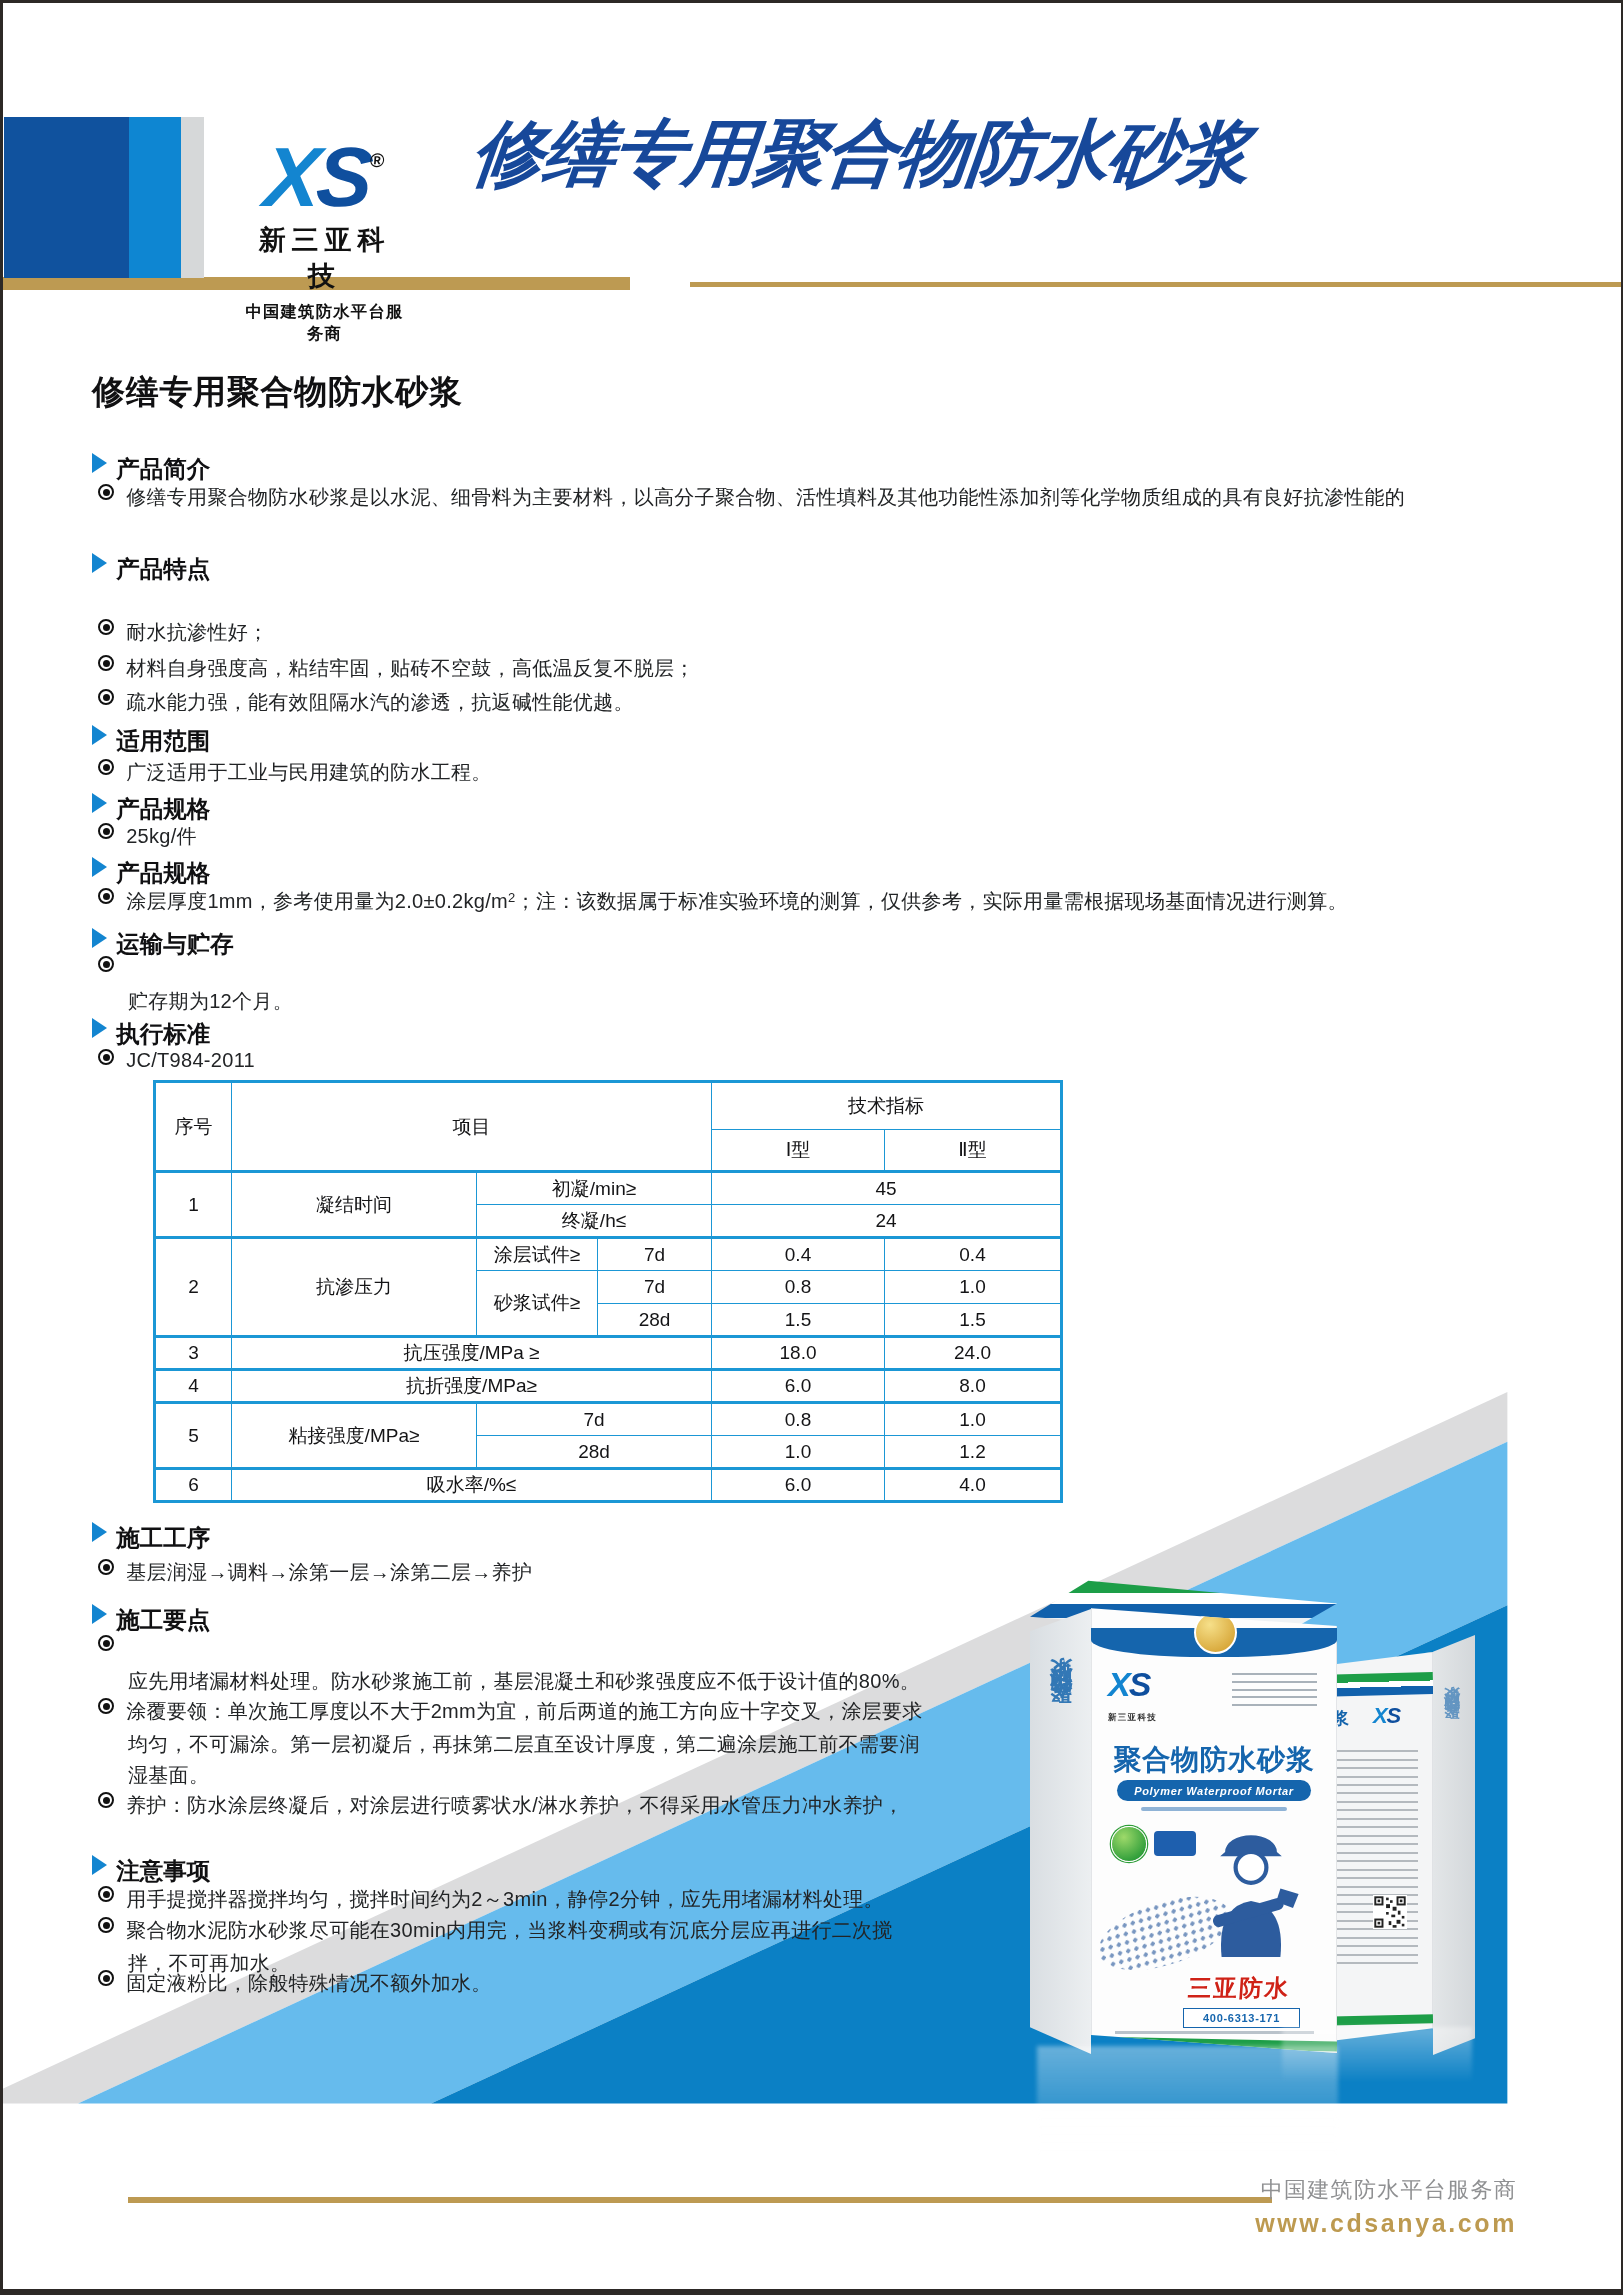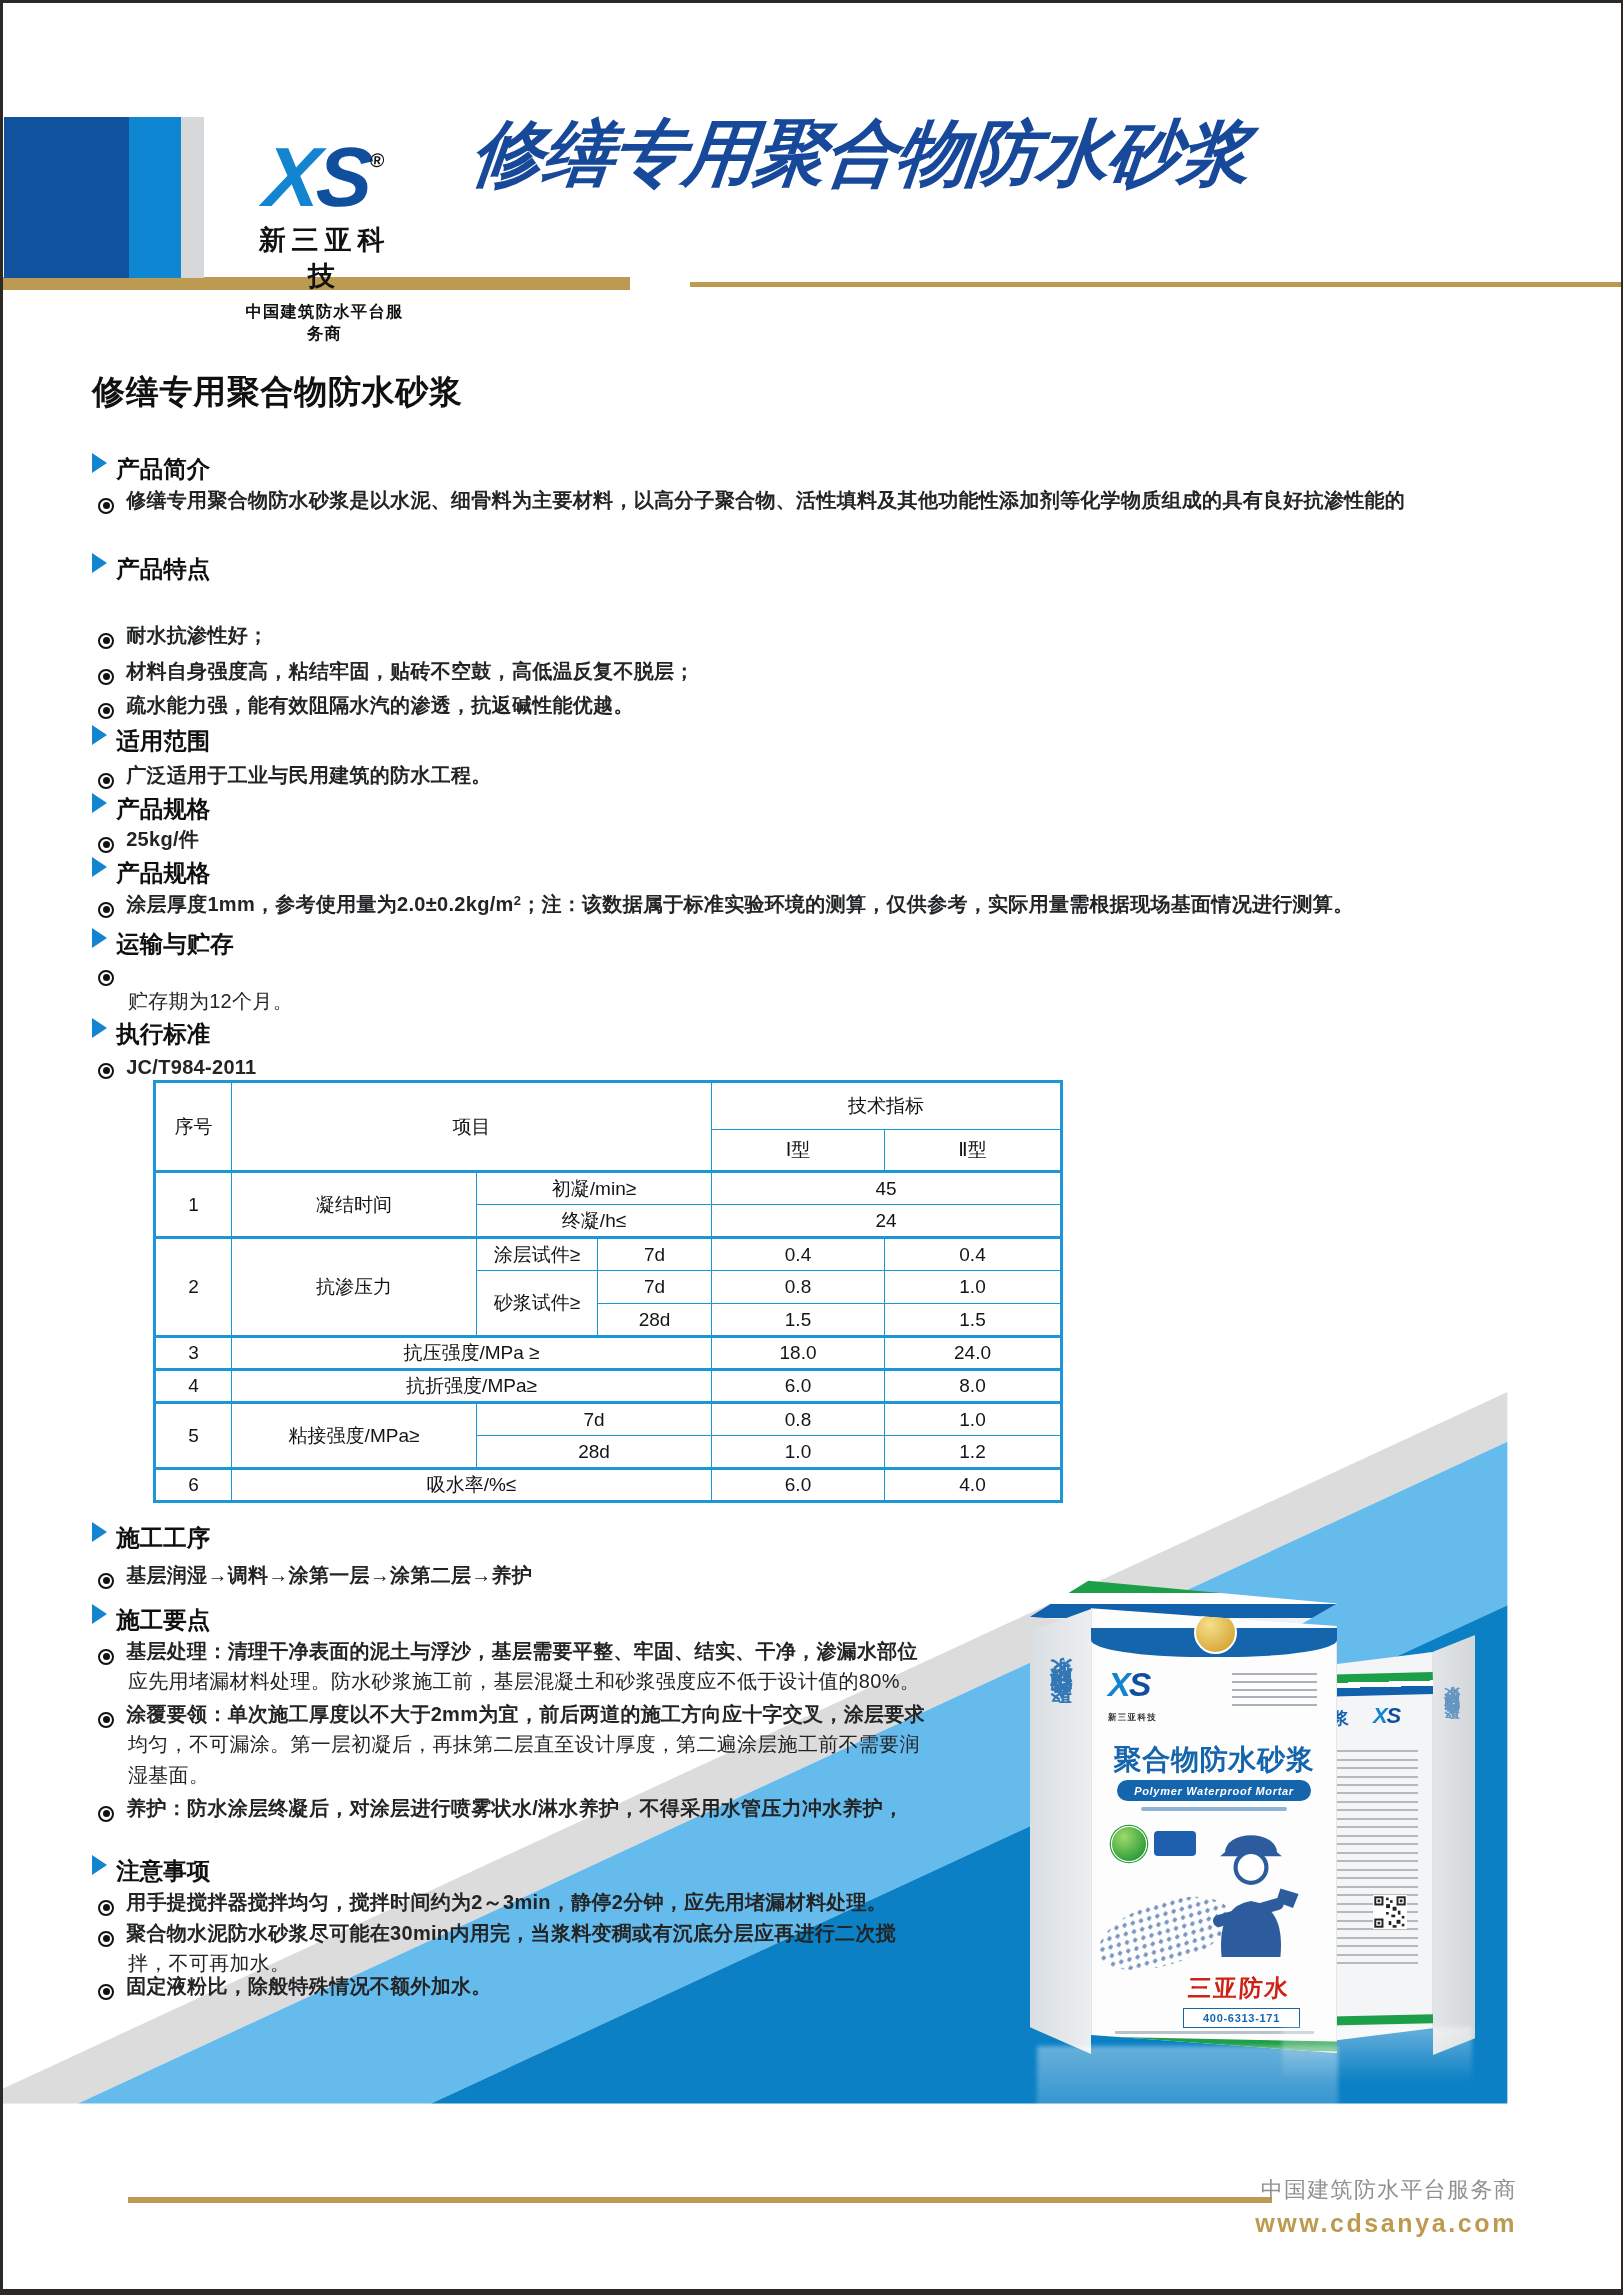--- a/index.html
+++ b/index.html
@@ -35,21 +35,21 @@
   .gold-thin{position:absolute;left:690px;top:282px;width:934px;height:4.6px;background:#bd9a52;z-index:4;}
 
   
   .bg-svg{position:absolute;left:0;top:0;z-index:1;}
 
   
   .h2{position:absolute;left:92px;top:370px;font-size:33px;font-weight:900;color:#101012;z-index:10;letter-spacing:0.7px;}
   .sec{position:absolute;left:92px;height:31px;display:flex;gap:9.2px;z-index:10;}
   .sec .arr{width:0;height:0;border-left:15.7px solid #1385d0;border-top:10.5px solid transparent;border-bottom:10.5px solid transparent;}
   .sec .t{font-size:23.5px;font-weight:900;color:#101012;}
-  .row{position:absolute;left:98px;height:30px;display:flex;align-items:flex-end;gap:11.8px;z-index:10;font-weight:bold;}
+  .row{position:absolute;left:98px;height:30px;display:flex;align-items:flex-start;gap:11.8px;z-index:10;}
   .row .txt,.cont .txt{font-size:20px;color:#222426;letter-spacing:0.3px;white-space:nowrap;}
   .cont{position:absolute;left:128px;height:30px;display:flex;align-items:center;z-index:10;}
   .blt{width:12.4px;height:12.4px;border:2.6px solid #111;border-radius:50%;position:relative;flex:0 0 auto;}
   .blt::after{content:'';position:absolute;inset:2.6px;background:#111;border-radius:50%;}
   .sup{font-size:13px;vertical-align:6.5px;}
 
   
   .spec-table{position:absolute;left:153px;top:1080px;z-index:10;border-collapse:collapse;table-layout:fixed;background:#fff;}
   .spec-table td{border:1.3px solid #1b97d5;text-align:center;font-size:19px;color:#141416;padding:0;}
   .spec-table{border:3.3px solid #1b97d5;}
@@ -316,21 +316,20 @@
       <span class="blt"></span>
       <span class="txt">基层润湿→调料→涂第一层→涂第二层→养护</span>
     </div>
 
   <div class="sec" style="top:1604px">
       <span class="arr"></span>
       <span class="t">施工要点</span>
     </div>
   <div class="row" style="top:1635px">
       <span class="blt"></span>
-      <span class="txt">基层处理：清理干净表面的泥土与浮沙，基层需要平整、牢固、结实、干净，渗漏水部位</span>
     </div>
   <div class="cont" style="top:1666px">
       <span class="txt">应先用堵漏材料处理。防水砂浆施工前，基层混凝土和砂浆强度应不低于设计值的80%。</span>
     </div>
   <div class="row" style="top:1698px">
       <span class="blt"></span>
       <span class="txt">涂覆要领：单次施工厚度以不大于2mm为宜，前后两道的施工方向应十字交叉，涂层要求</span>
     </div>
   <div class="cont" style="top:1729px">
       <span class="txt">均匀，不可漏涂。第一层初凝后，再抹第二层直至设计厚度，第二遍涂层施工前不需要润</span>

